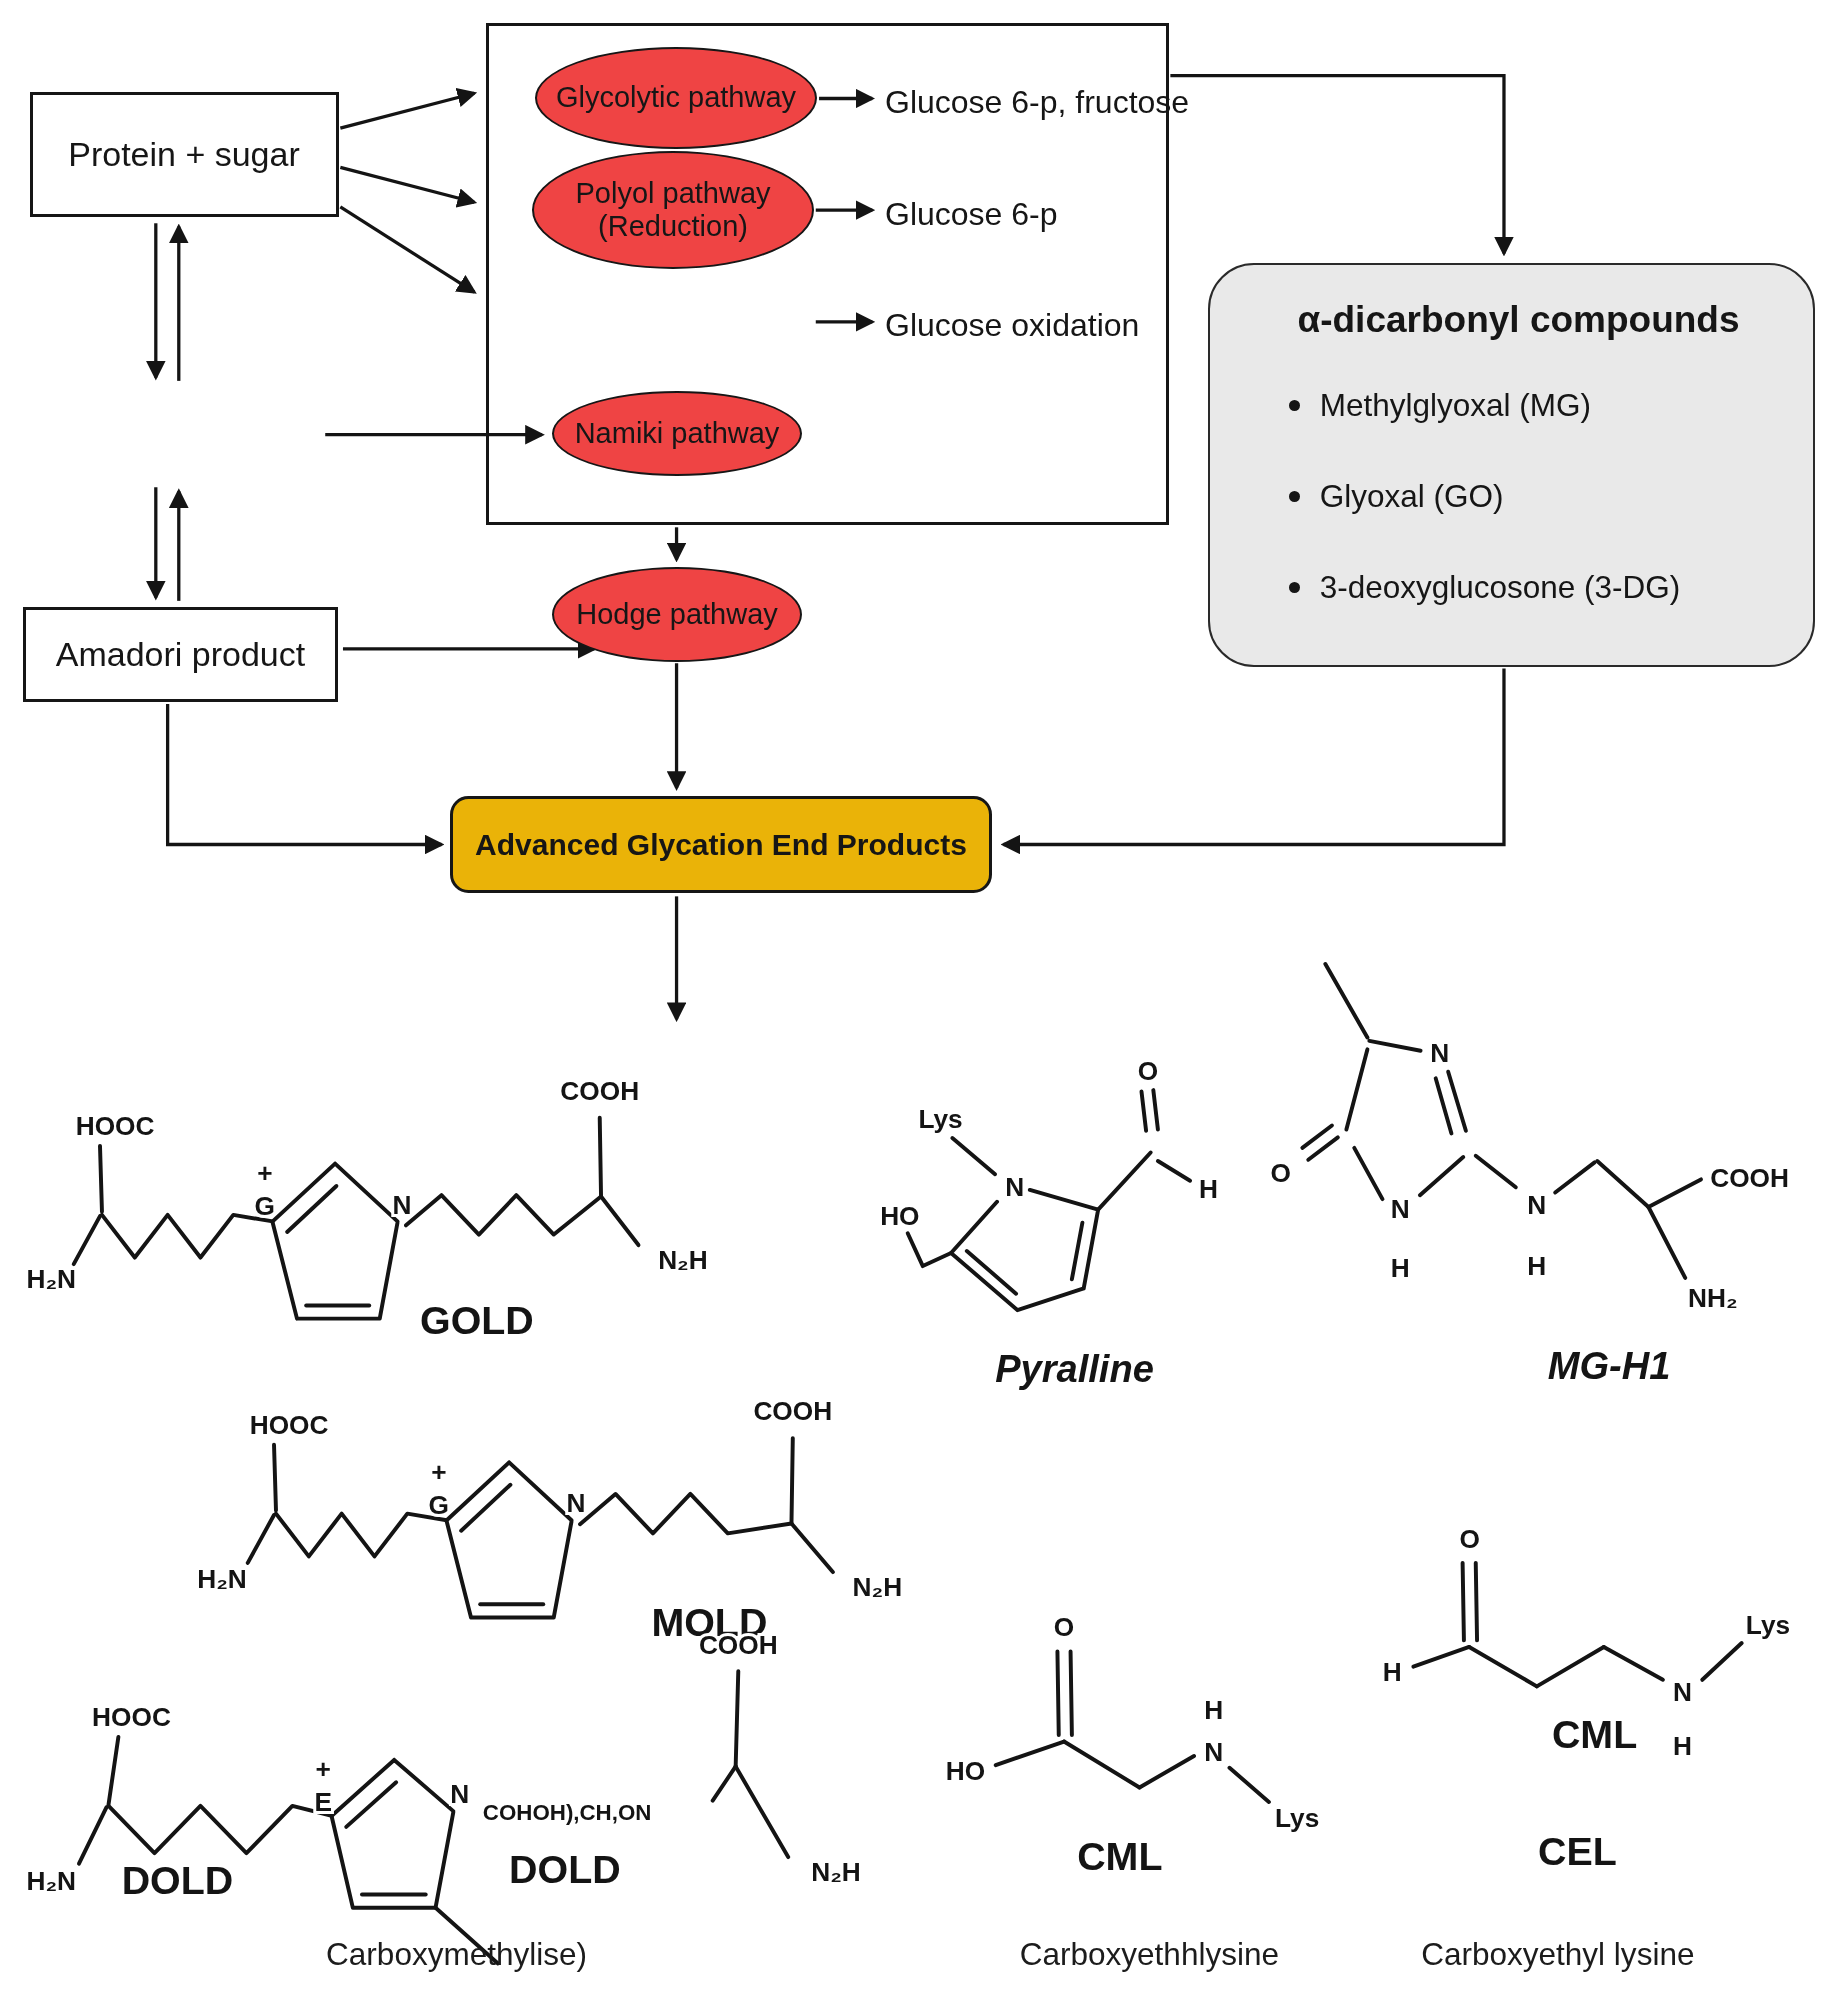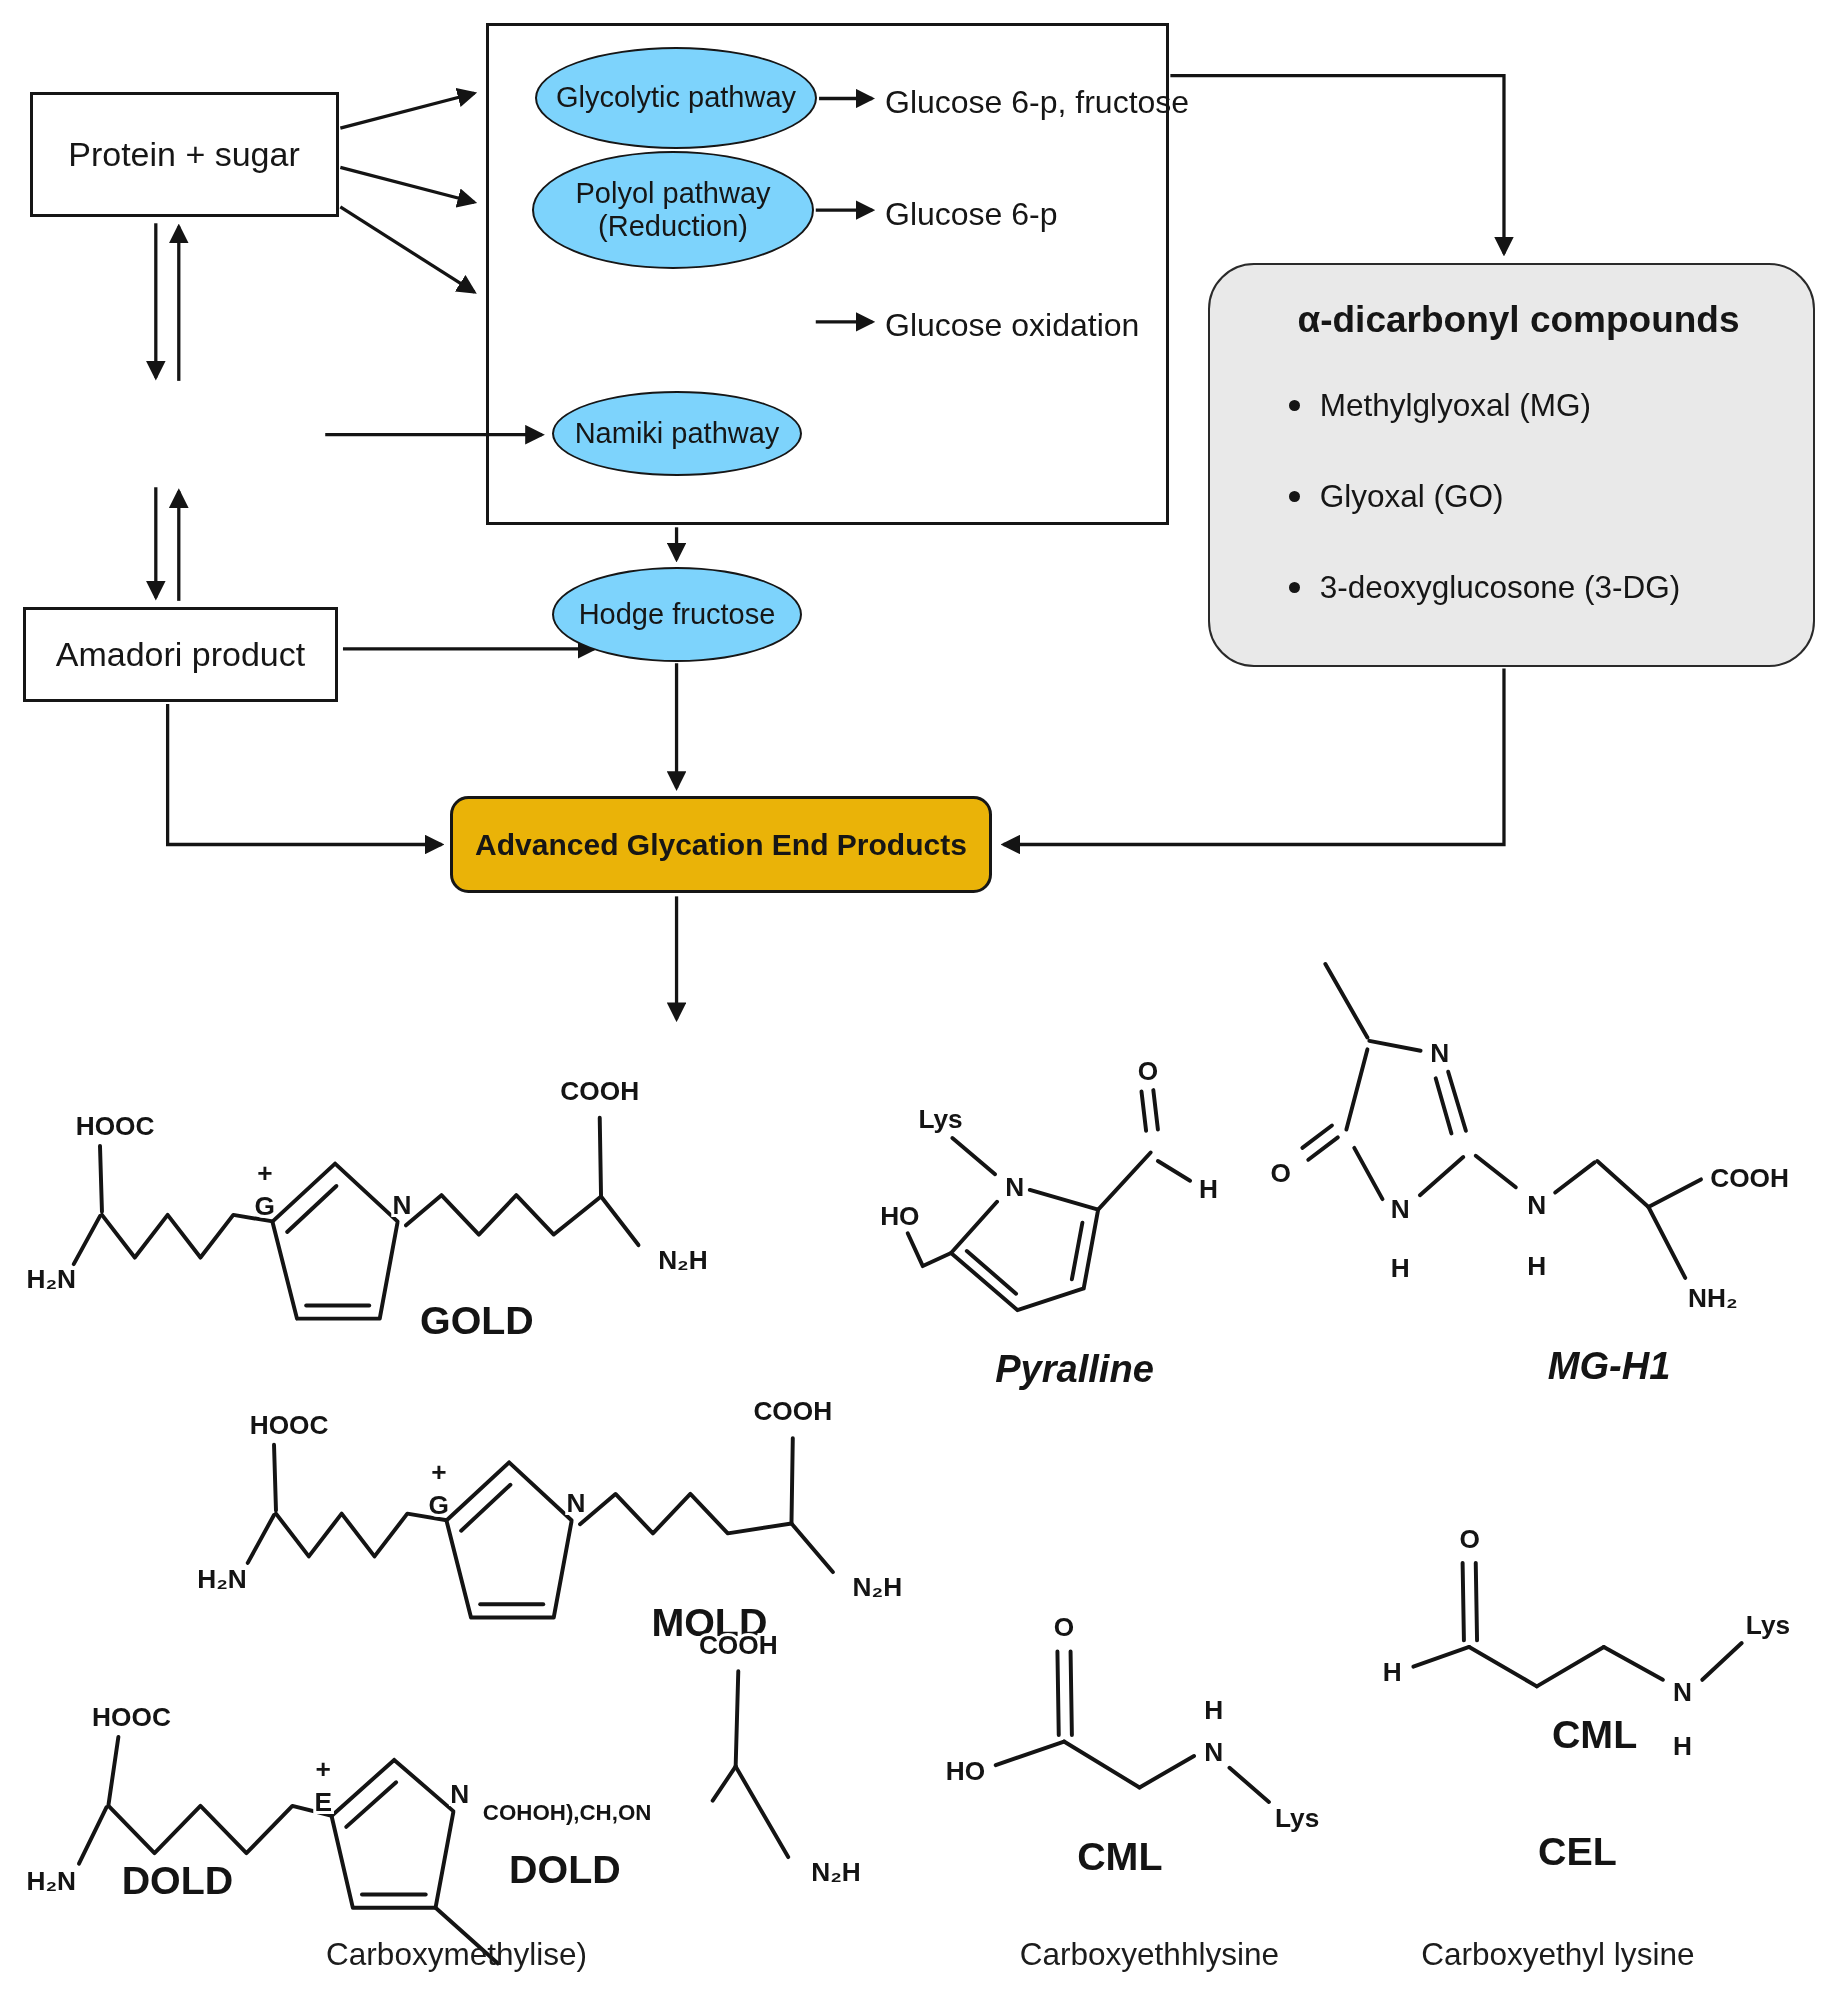--- a/index.html
+++ b/index.html
@@ -3,21 +3,21 @@
 <meta charset="utf-8">
 <style>
   html,body{margin:0;padding:0;background:#ffffff;}
   .canvas{position:relative;width:1843px;height:1995px;background:#ffffff;
           font-family:"Liberation Sans","DejaVu Sans",sans-serif;color:#161616;overflow:hidden;}
   svg.wires{position:absolute;left:0;top:0;z-index:1;}
   .node{position:absolute;z-index:2;display:flex;align-items:center;justify-content:center;
         text-align:center;box-sizing:border-box;}
   .rectbox{background:#ffffff;border:3.3px solid #161616;font-size:34px;}
   .pathwaybox{background:transparent;border:3.3px solid #161616;}
-  .ellipse{background:#7dd3fc;border:2.6px solid #161616;border-radius:50%;
+  .ellipse{background:#ef4444;border:2.6px solid #161616;border-radius:50%;
            font-size:29px;flex-direction:column;line-height:1.15;}
   .agebox{background:#eab308;border:3.3px solid #161616;border-radius:18.4px;
           font-size:30px;font-weight:700;}
   .dicarbox{background:#e9e9e9;border:2.6px solid #2a2a2a;border-radius:46px;
             flex-direction:column;justify-content:flex-start;align-items:flex-start;
             padding:34px 26px 0 79px;}
   .dicartitle{font-size:37px;font-weight:700;align-self:center;margin-left:-39px;}
   .dicarlist{margin-top:46px;display:flex;flex-direction:column;gap:54px;}
   .dicaritem{display:flex;align-items:center;font-size:31.5px;}
   .dot{width:11px;height:11px;border-radius:50%;background:#161616;margin-right:19.7px;flex:0 0 auto;}
@@ -249,21 +249,21 @@
     <span>Glycolytic pathway</span>
   </div>
   <div class="node ellipse" style="left:532px;top:151px;width:282px;height:118px;">
     <span>Polyol pathway</span>
     <span>(Reduction)</span>
   </div>
   <div class="node ellipse" style="left:552px;top:391px;width:250px;height:85px;">
     <span>Namiki pathway</span>
   </div>
   <div class="node ellipse" style="left:552px;top:567px;width:250px;height:95px;">
-    <span>Hodge fructose</span>
+    <span>Hodge pathway</span>
   </div>
 
   <svg class="wires" style="z-index:3;pointer-events:none;" width="1843" height="1995" viewBox="0 0 2806 3038">
     <path class="wire" d="M1247,150 L1328,150" marker-end="url(#ah)"></path>
     <path class="wire" d="M1242,320 L1328,320" marker-end="url(#ah)"></path>
     <path class="wire" d="M1242,490 L1328,490" marker-end="url(#ah)"></path>
   </svg>
   <div class="prodlabel" style="left:885px;top:84px;">Glucose 6-p, fructose</div>
   <div class="prodlabel" style="left:885px;top:196px;">Glucose 6-p</div>
   <div class="prodlabel" style="left:885px;top:307px;">Glucose oxidation</div>

